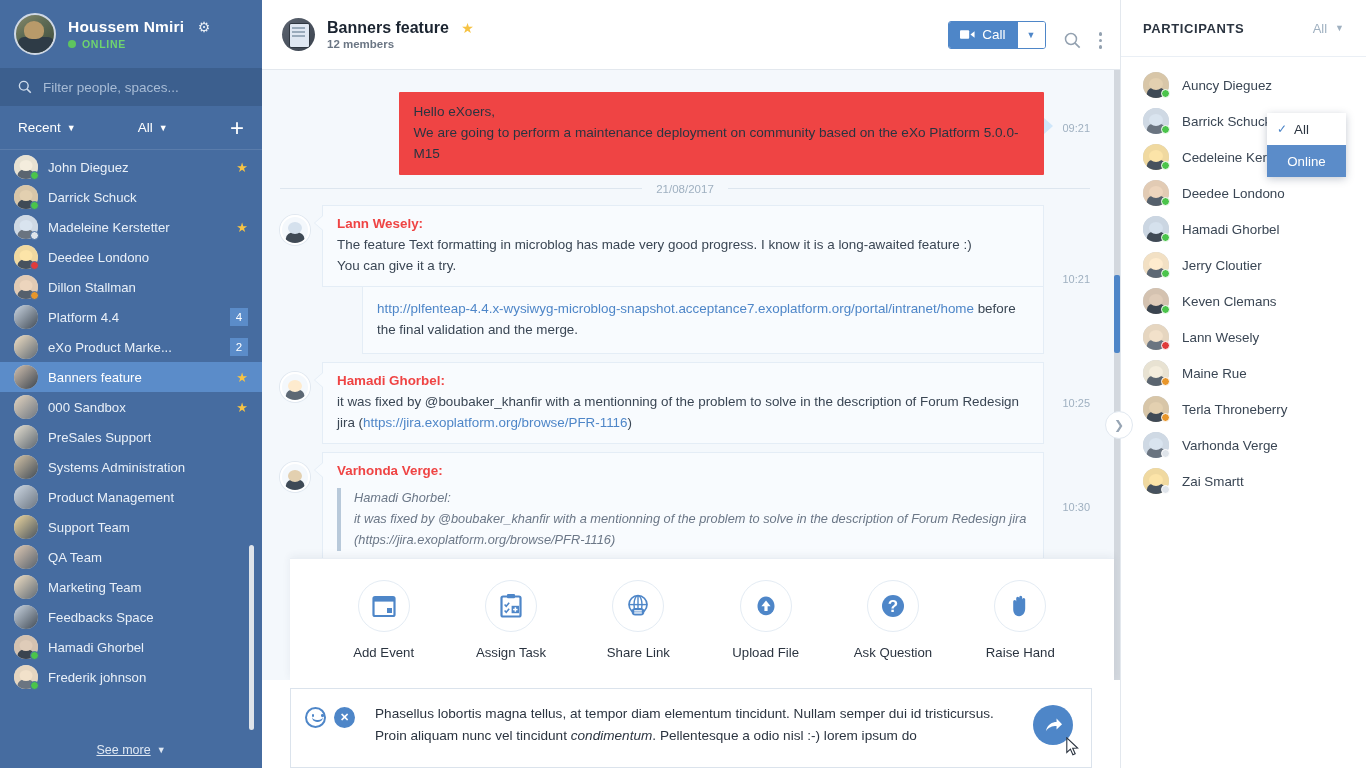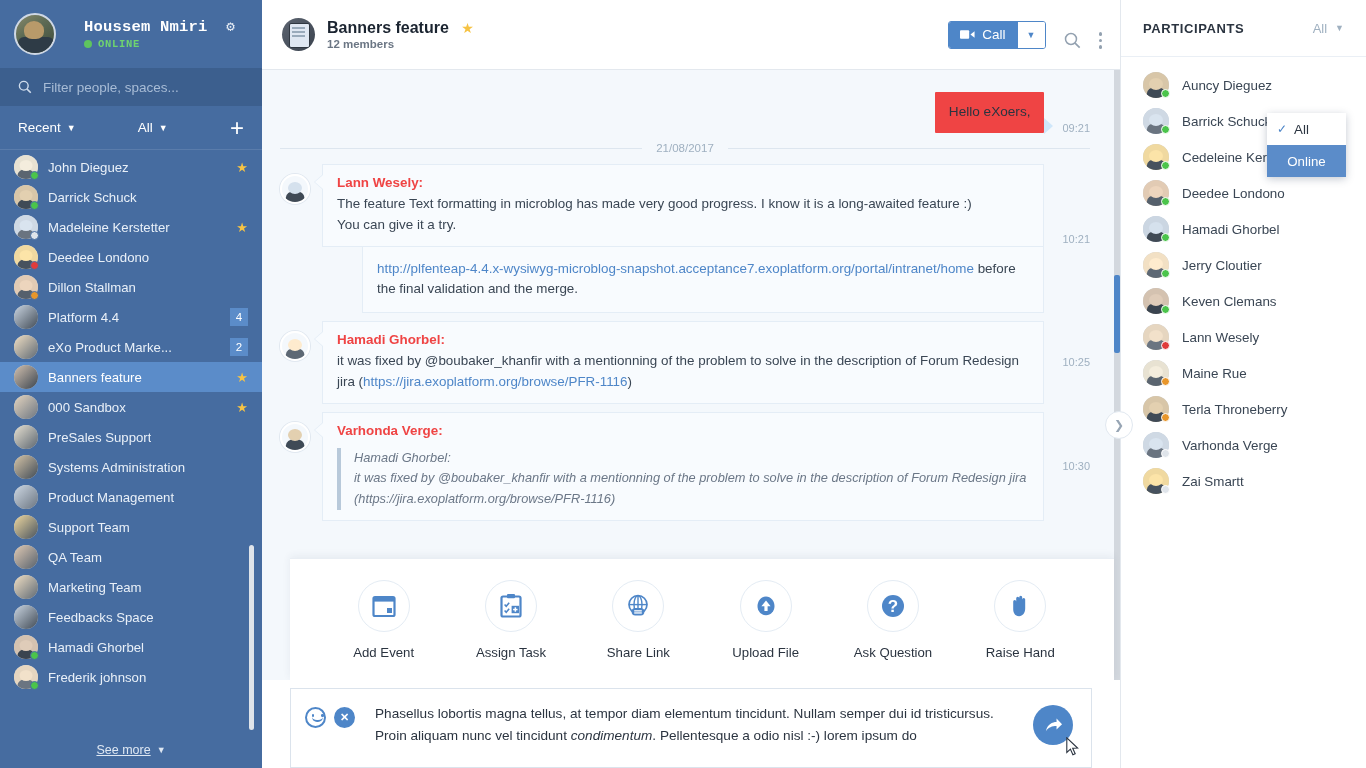--- a/index.html
+++ b/index.html
@@ -25,21 +25,21 @@
     border: 2px solid #cfd8e5; position: relative; overflow: hidden; flex: 0 0 42px;
   }
   .sb-avatar::after{
     content:""; position:absolute; left:8px; top:6px; width:20px; height:18px;
     border-radius:50% 50% 40% 40%; background:#b89a6a;
   }
   .sb-avatar::before{
     content:""; position:absolute; left:2px; bottom:0px; width:36px; height:16px;
     background:#2e3b46; border-radius:6px;
   }
-  .sb-user-info { margin-left: 28px; font-family: Liberation Mono, monospace; }
+  .sb-user-info { margin-left: 12px; }
   .sb-username {
     color:#fff; font-size:15.5px; font-weight:bold; letter-spacing:.2px;
     display:inline-block; vertical-align:middle;
   }
   .gear-icon { display:inline-block; margin-left:9px; color:#e7edf5; font-size:14px; vertical-align:middle; cursor:pointer;}
   .sb-status { display:flex; align-items:center; margin-top:2px;}
   .sb-status-dot{width:8px;height:8px;border-radius:50%;background:#5ec45e;margin-right:6px;}
   .sb-status-text{color:#6fd36f;font-size:10.5px;font-weight:bold;letter-spacing:.7px;}
 
   .sb-search{
@@ -498,20 +498,21 @@
             </span>
         </div>
       </div>
     </div>
 
     <div class="chat-wrap">
       <div class="chat-scroll" id="chat-scroll">
           <div class="msg-out">
             <div class="bubble-out">
         <div>Hello eXoers,</div>
+              <div>We are going to perform a maintenance deployment on community based on the eXo Platform 5.0.0-M15</div>
       </div>
       <span class="time">09:21</span>
           </div>
           <div class="date-sep">
             <span class="line"></span>
       <span class="lbl">21/08/2017</span>
       <span class="line"></span>
           </div>
           <div class="msg-in">
             <span class="msg-avatar"><span class="face" style="background:#cbd6e2">

